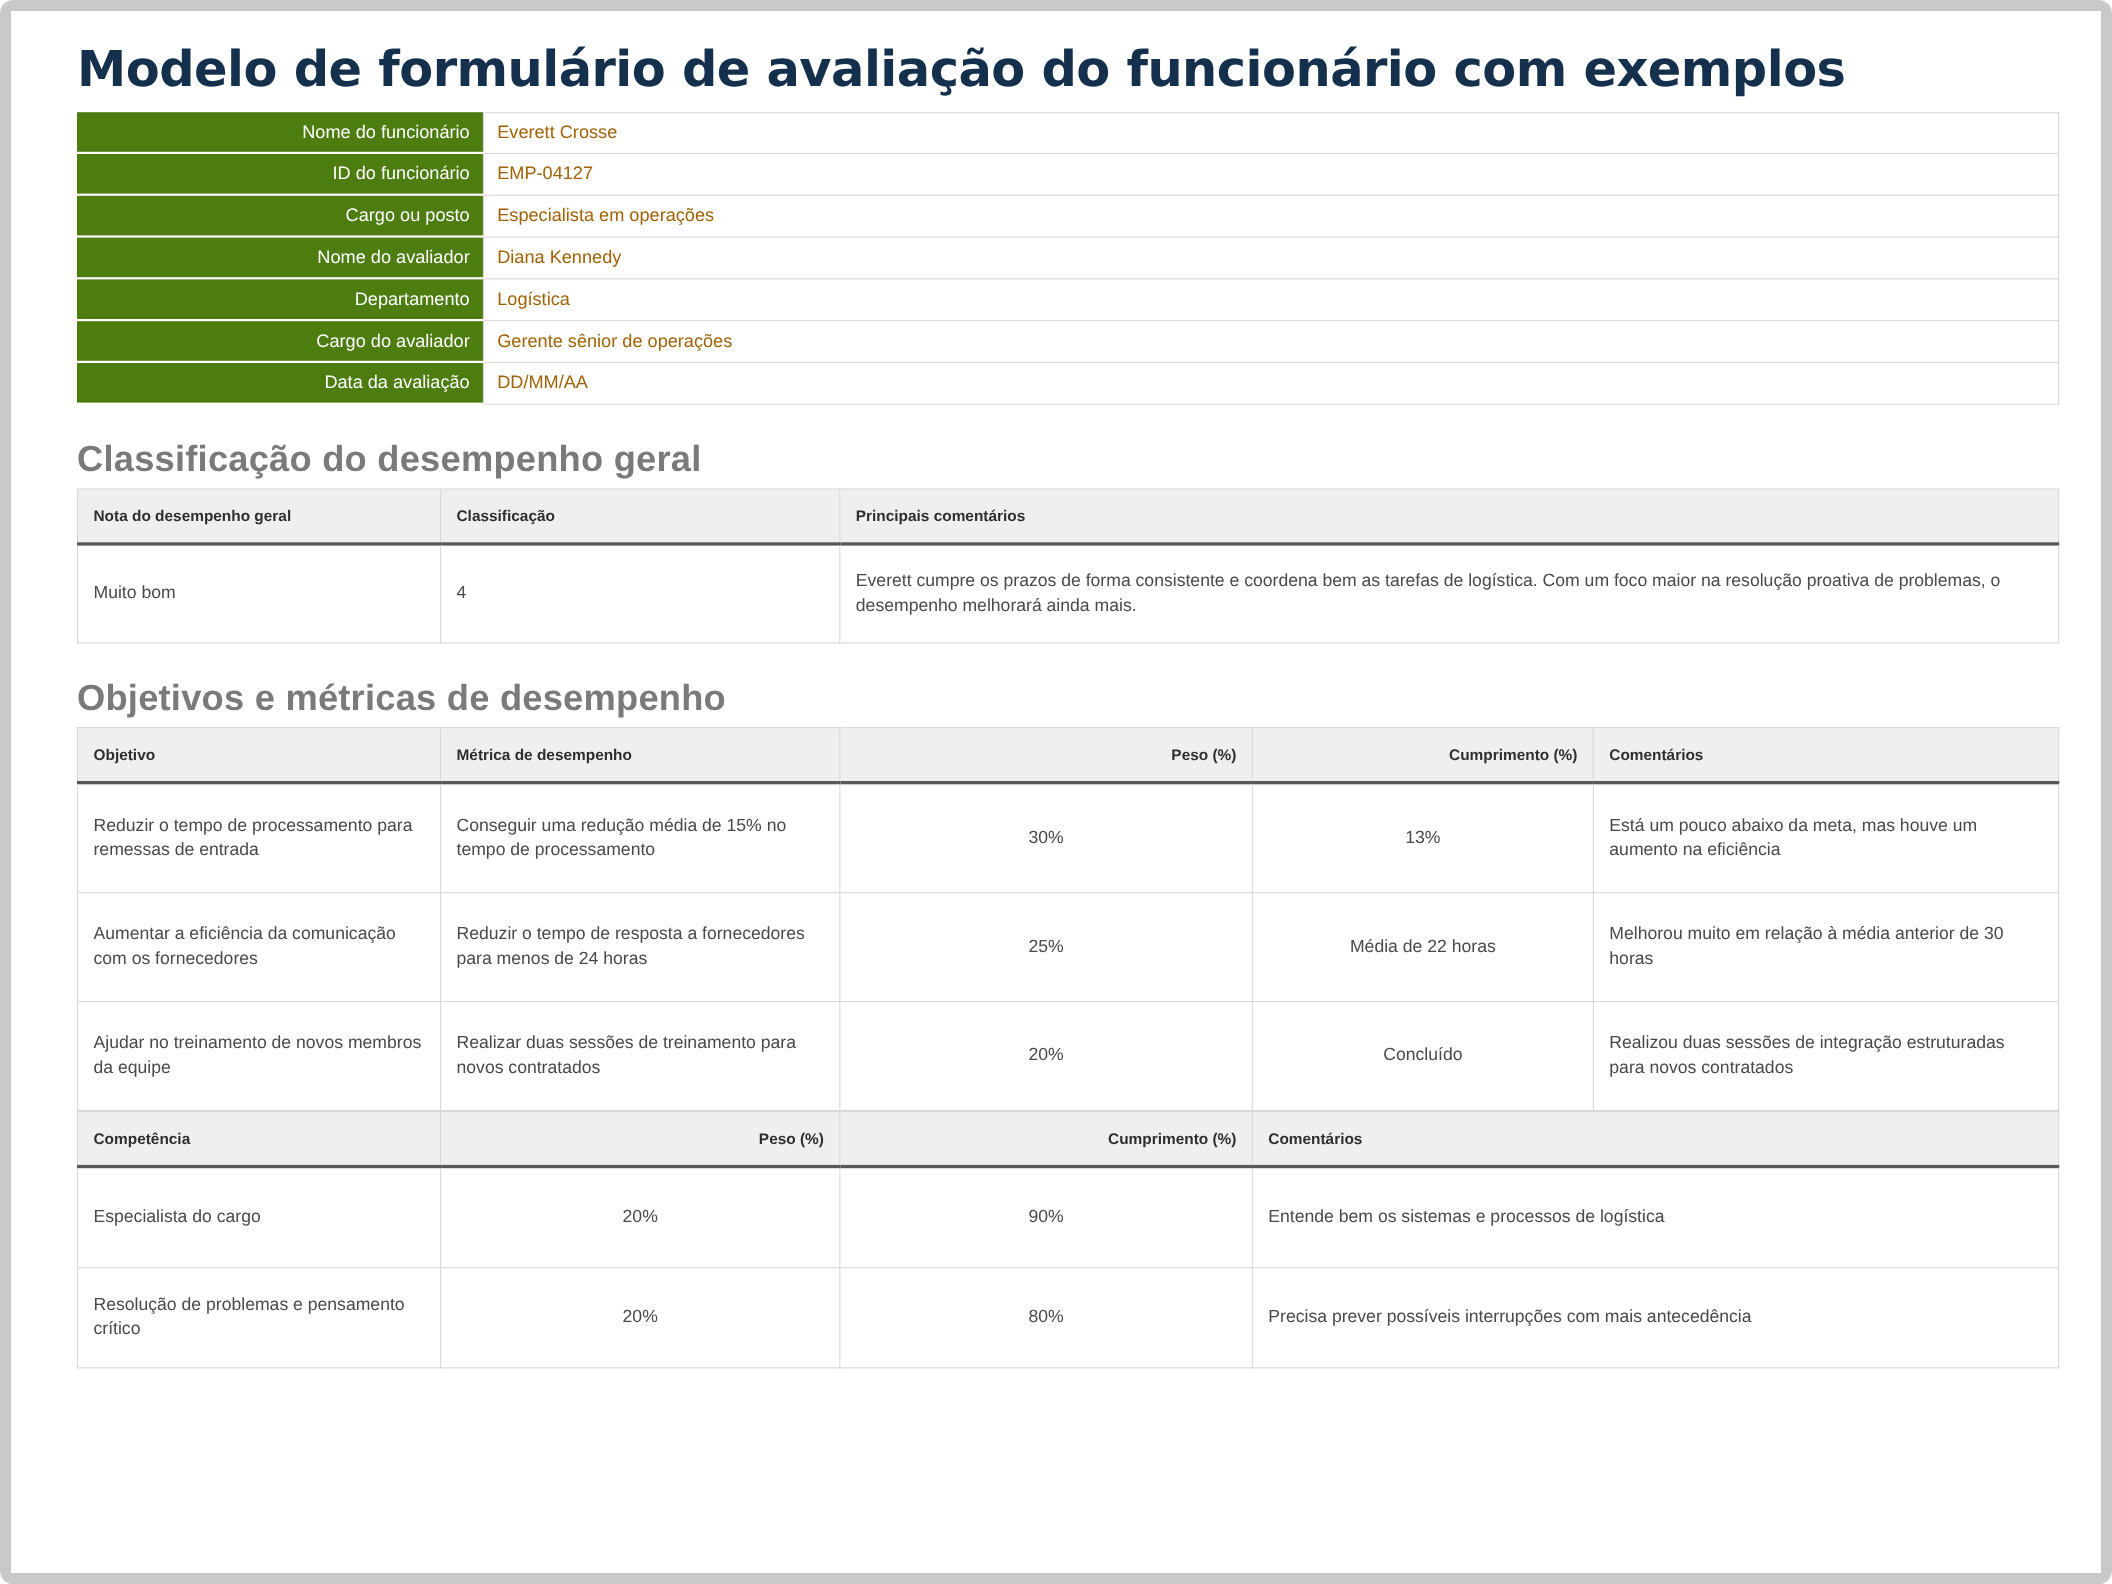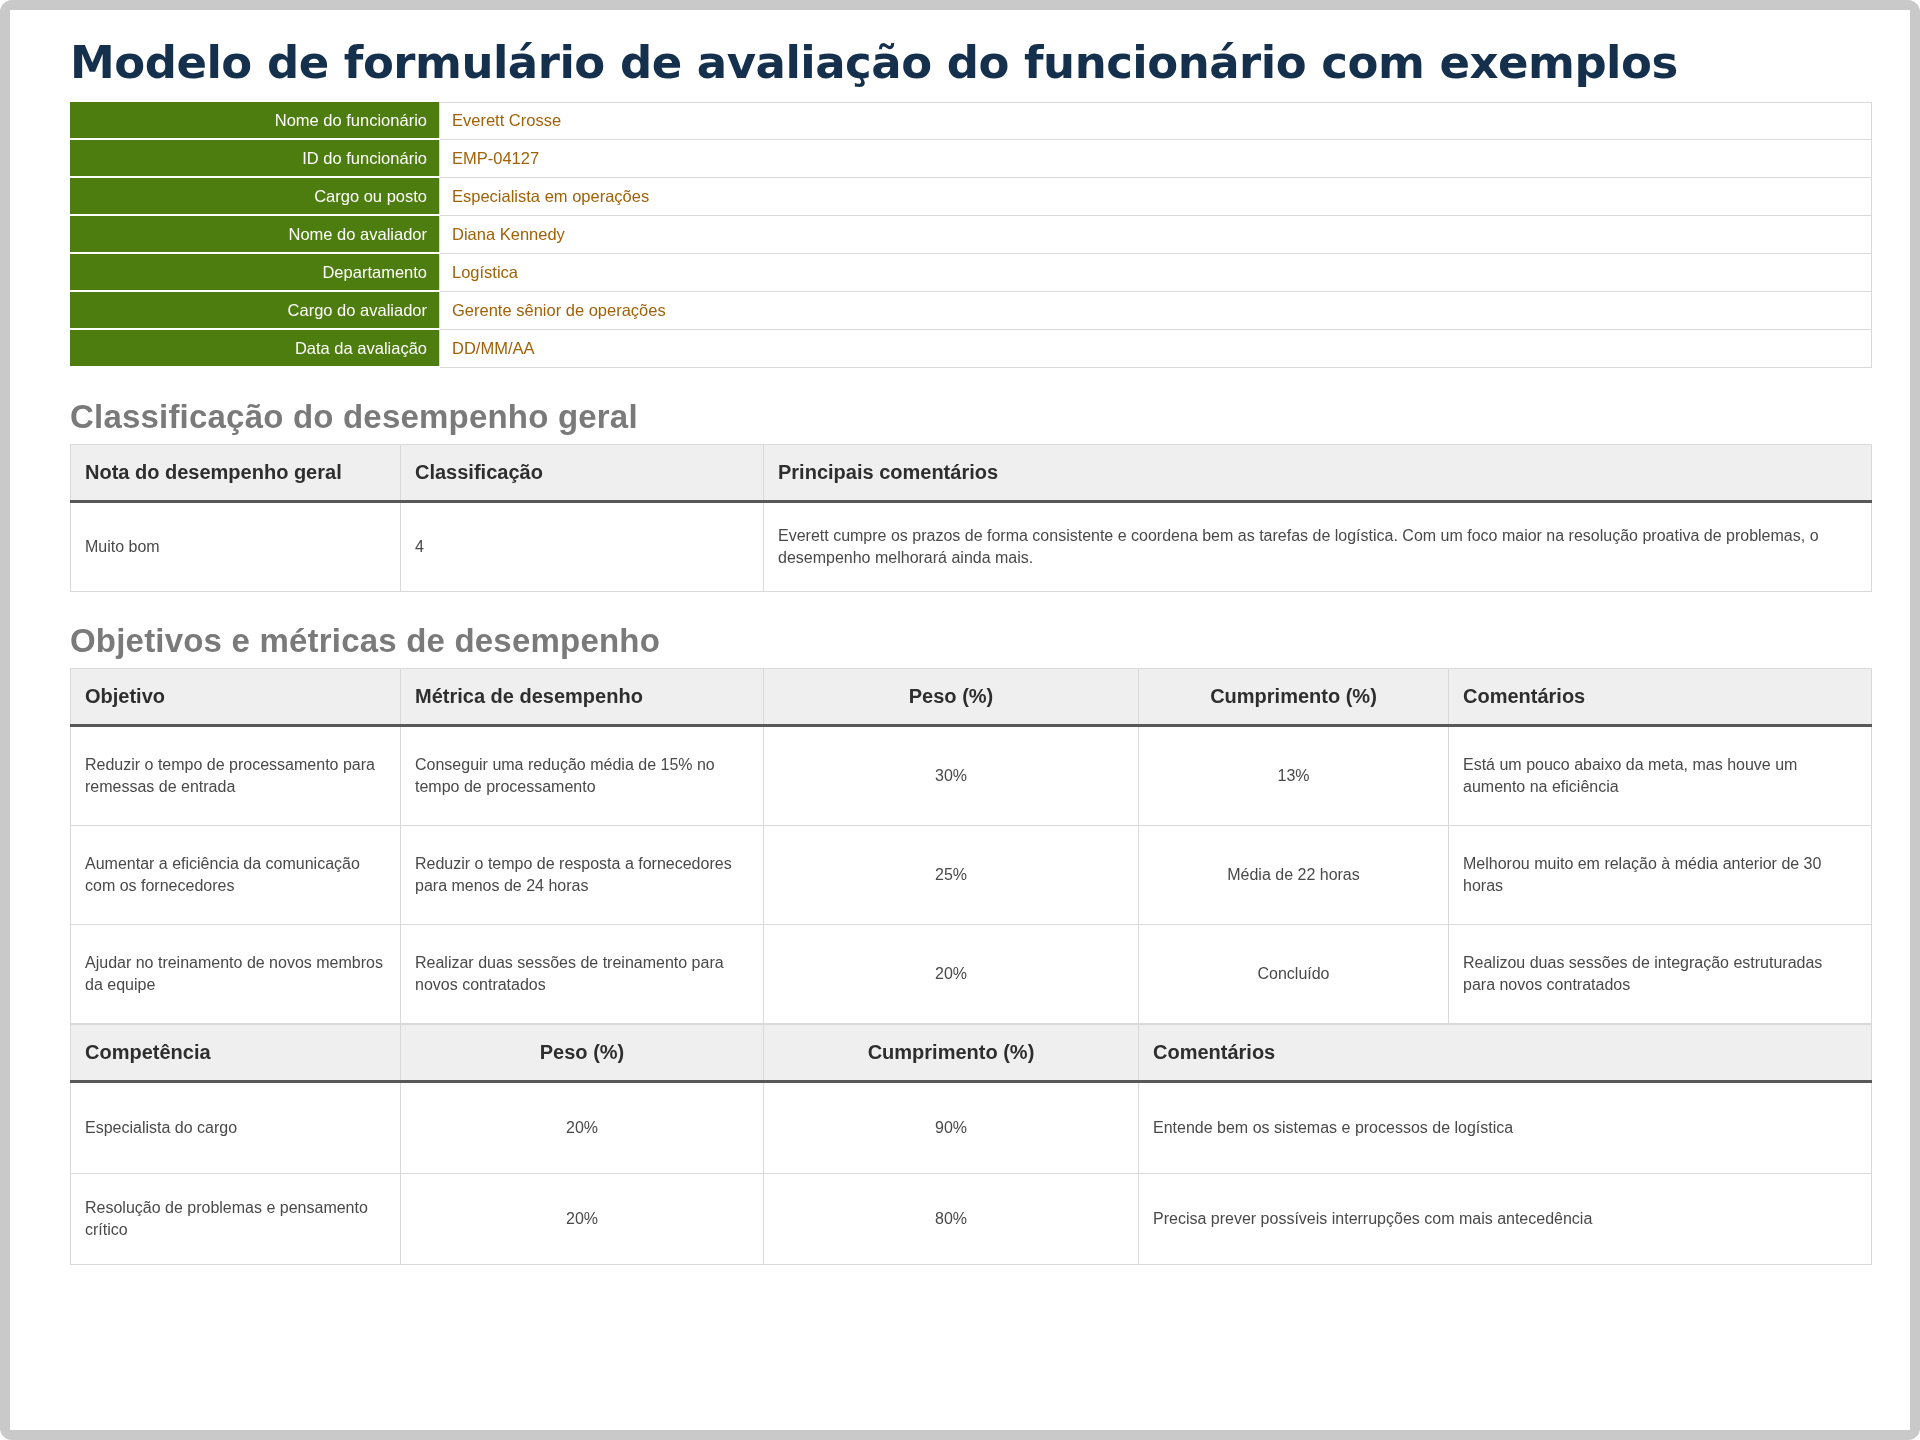--- a/index.html
+++ b/index.html
@@ -79,32 +79,32 @@
     font-weight: bold;
     margin: 30px 0 8px 8px;
     letter-spacing: 0.2px;
     font-family: "Liberation Sans", sans-serif;
   }
 
   
   .dt { margin-left: 8px; }
   .dt th {
     background: #efefef;
-    font-size: 20px;
+    font-size: 14px;
     font-weight: bold;
     color: #2e2e2e;
     text-align: left;
     padding: 16px 14px;
     border-left: 1px solid #d9d9d9;
     border-top: 1px solid #d9d9d9;
     border-bottom: 3px solid #585858;
     vertical-align: middle;
   }
   .dt th:last-child { border-right: 1px solid #d9d9d9; }
-  .dt th.c { text-align: center; }
+  .dt th.c { text-align: right; }
   .dt td {
     font-size: 16px;
     color: #494949;
     padding: 16px 14px;
     border: 1px solid #d9d9d9;
     border-top: none;
     vertical-align: middle;
     line-height: 1.35;
   }
   .dt td.c { text-align: center; }

